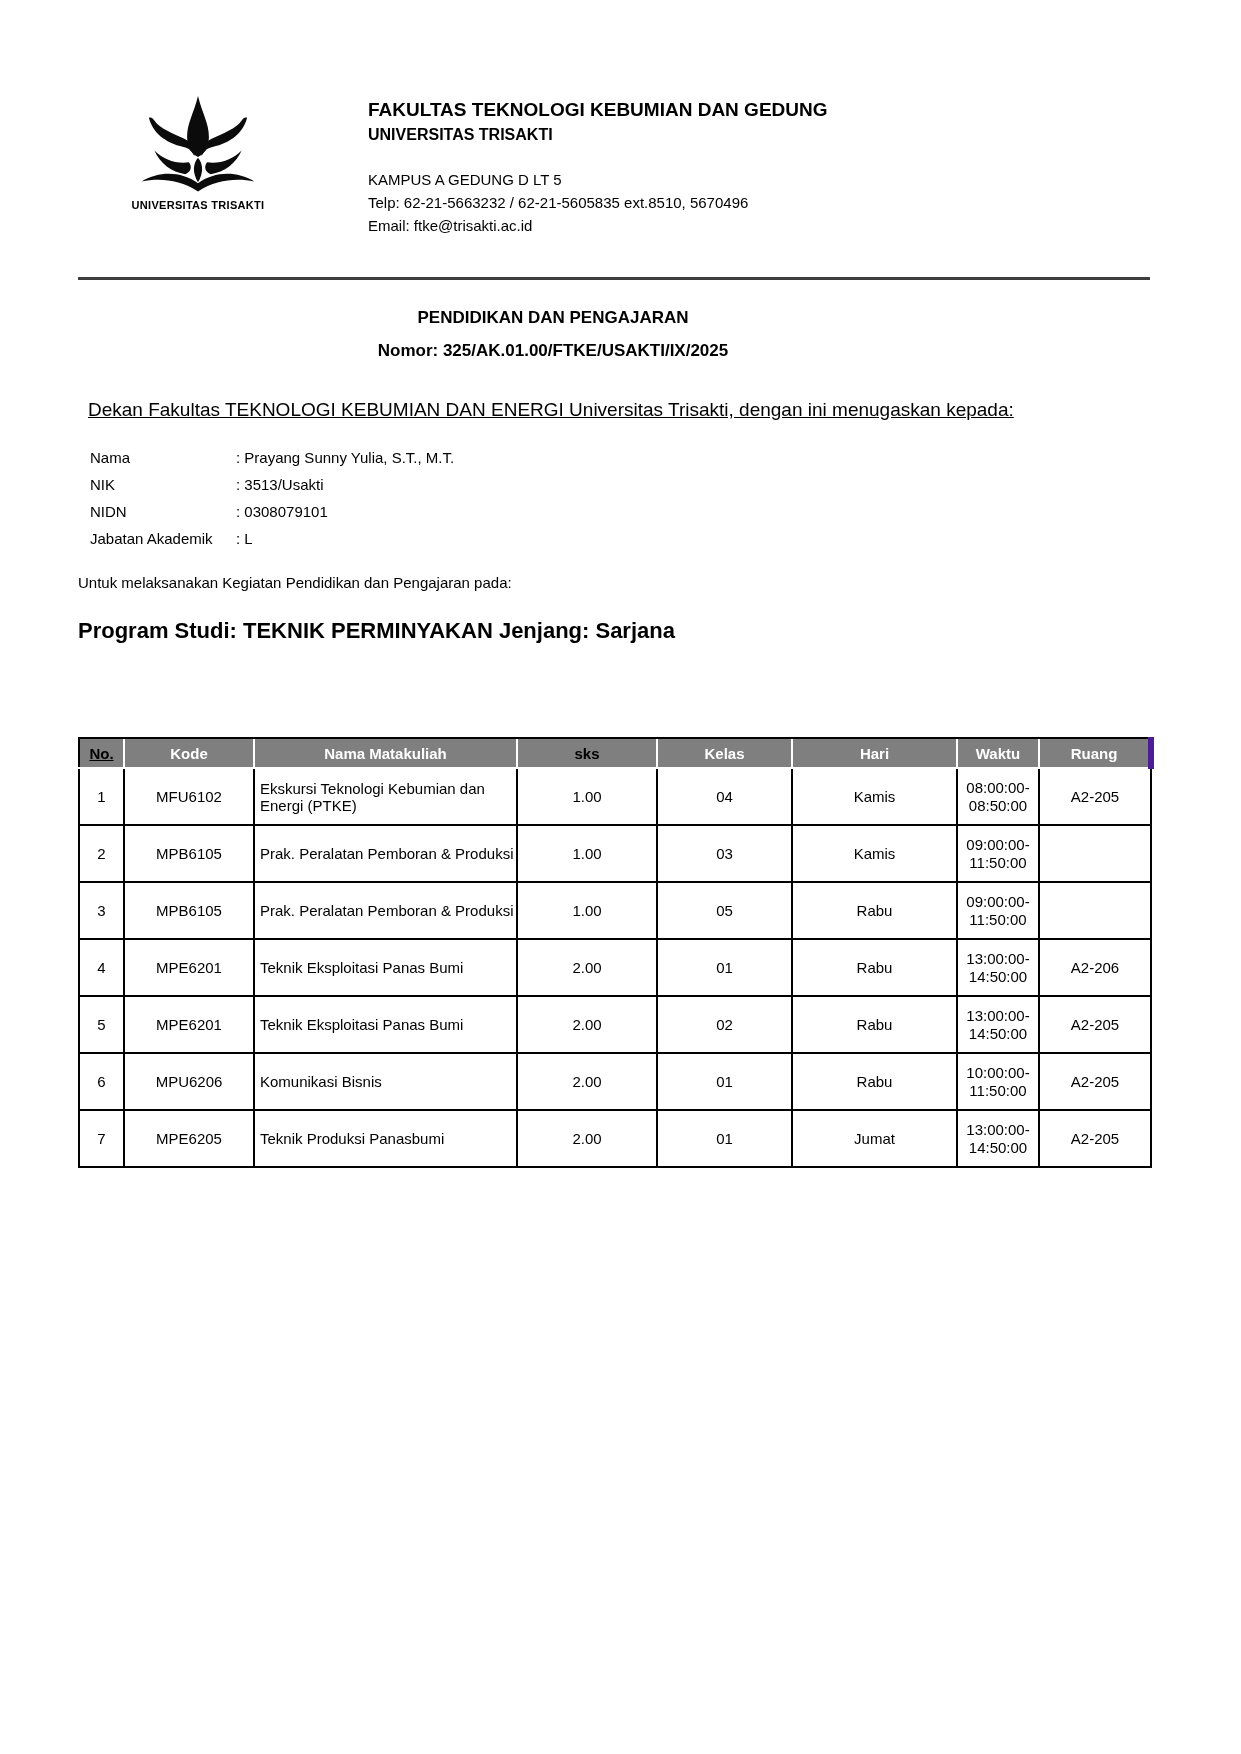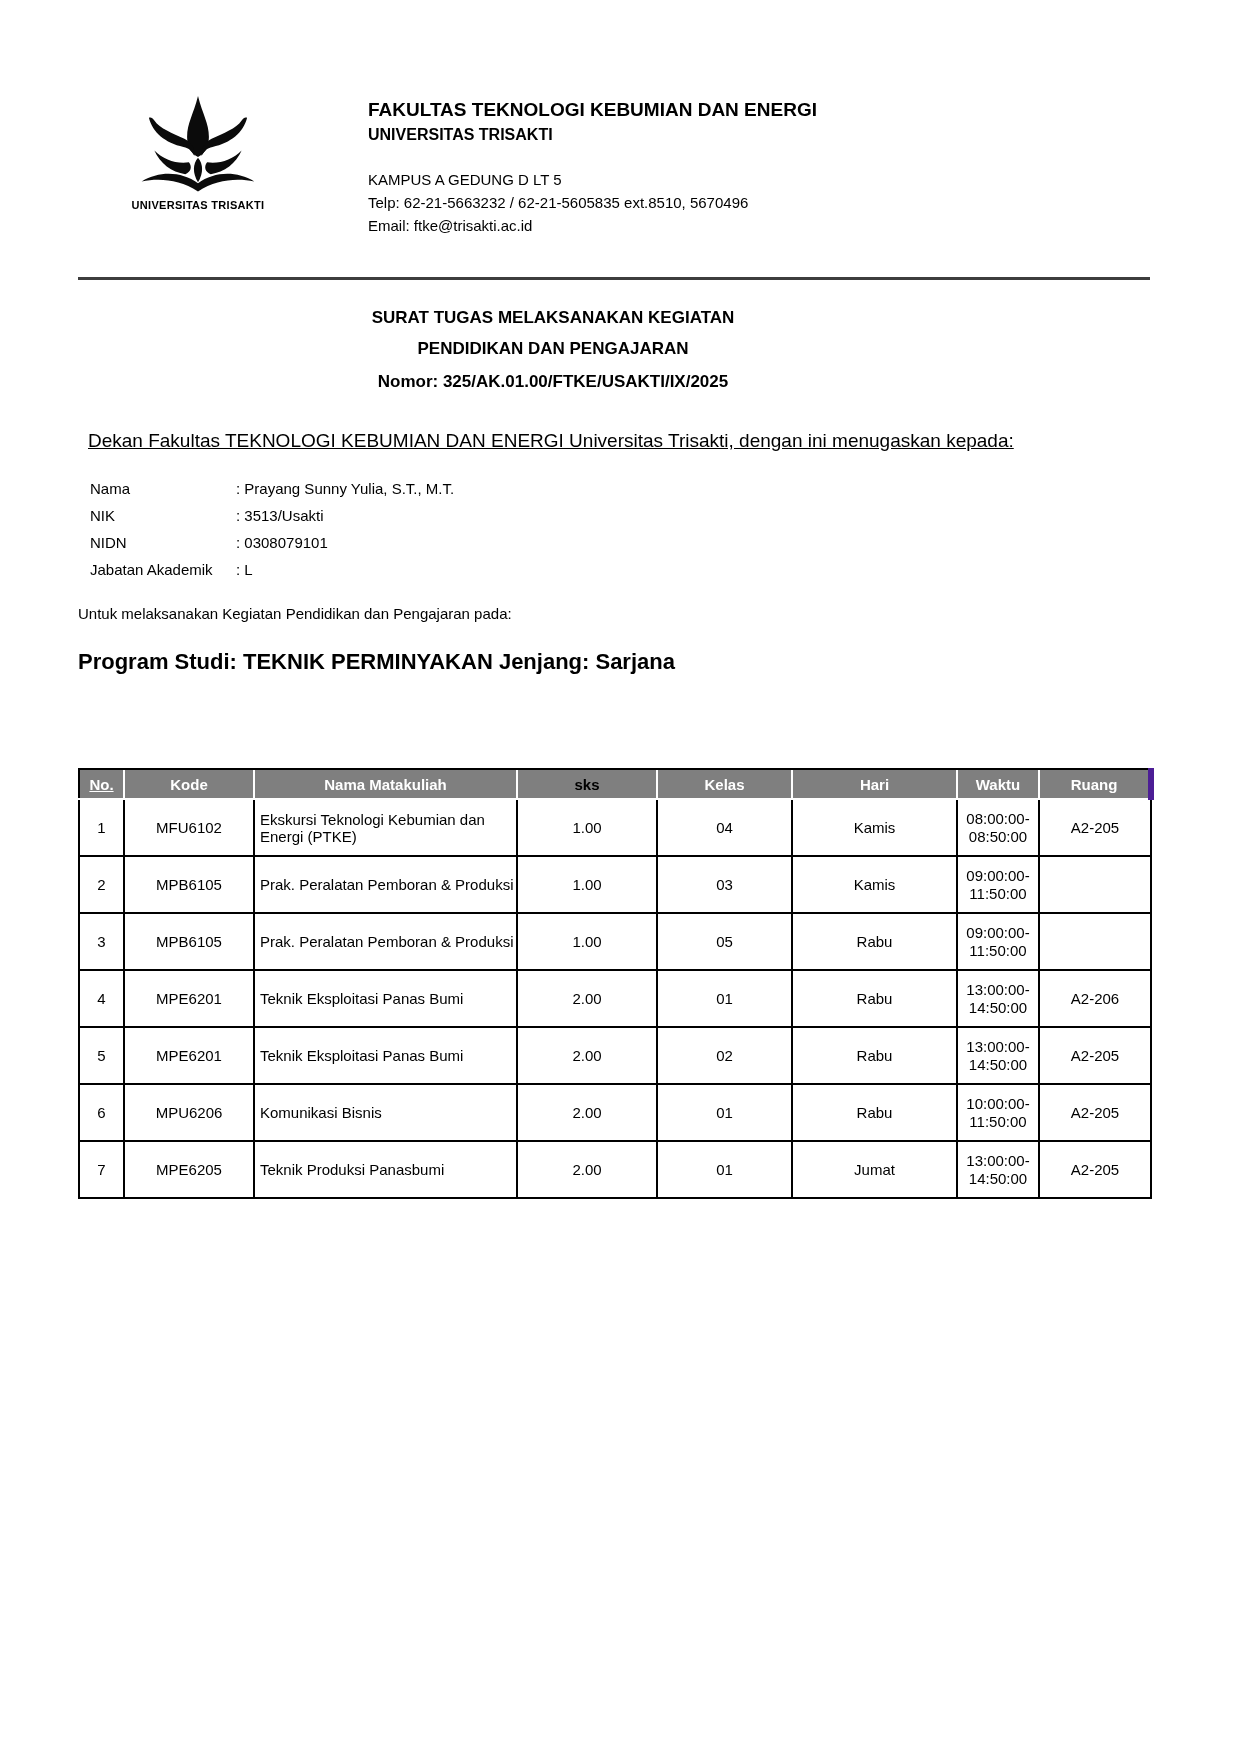--- a/index.html
+++ b/index.html
@@ -58,34 +58,33 @@
           <path d="M124 24 C120 40 106 52 86 56 C80 57 76 61 74 66 C73 58 77 51 85 47 C98 41 112 36 118 27 C120 24 122 23 124 24 Z"></path>
           <path d="M22 60 C32 70 46 75 60 73 C64 78 62 84 56 86 C41 84 28 74 22 60 Z"></path>
           <path d="M118 60 C108 70 94 75 80 73 C76 78 78 84 84 86 C99 84 112 74 118 60 Z"></path>
           <path d="M70 68 C76 75 76 85 70 95 C64 85 64 75 70 68 Z"></path>
           <path d="M8 94 C28 82 52 83 70 96 C88 83 112 82 132 94 C112 90 90 92 70 105 C50 92 28 90 8 94 Z"></path>
         </g>
       </svg>
       <div class="logo-caption">UNIVERSITAS TRISAKTI</div>
     </div>
     <div class="info-col">
-      <div class="faculty">FAKULTAS TEKNOLOGI KEBUMIAN DAN ENERGI</div>
+      <div class="faculty">FAKULTAS TEKNOLOGI KEBUMIAN DAN GEDUNG</div>
       <div class="university">UNIVERSITAS TRISAKTI</div>
       <div class="contact">
         <div>KAMPUS A GEDUNG D LT 5</div>
         <div>Telp: 62-21-5663232 / 62-21-5605835 ext.8510, 5670496</div>
         <div>Email: ftke@trisakti.ac.id</div>
       </div>
     </div>
   </div>
 
   <hr class="rule">
 
   <div class="title-block">
-    <div>SURAT TUGAS MELAKSANAKAN KEGIATAN</div>
     <div>PENDIDIKAN DAN PENGAJARAN</div>
     <div class="title-number">Nomor: 325/AK.01.00/FTKE/USAKTI/IX/2025</div>
   </div>
 
   <p class="intro">Dekan Fakultas TEKNOLOGI KEBUMIAN DAN ENERGI Universitas Trisakti, dengan ini menugaskan kepada:</p>
 
   <div class="fields">
     <div class="field-row">
       <span class="field-label">Nama</span>
       <span class="field-value">: Prayang Sunny Yulia, S.T., M.T.</span>
@@ -114,21 +113,21 @@
         <col style="width: 130px;">
         <col style="width: 263px;">
         <col style="width: 140px;">
         <col style="width: 135px;">
         <col style="width: 165px;">
         <col style="width: 82px;">
         <col style="width: 112px;">
       </colgroup>
     <thead>
         <tr>
-          <th style="color: #ffffff; text-decoration: underline;">No.</th>
+          <th style="color: #000000; text-decoration: underline;">No.</th>
           <th style="color: rgb(255, 255, 255);">Kode</th>
           <th style="color: rgb(255, 255, 255);">Nama Matakuliah</th>
           <th style="color: #000000;">sks</th>
           <th style="color: rgb(255, 255, 255);">Kelas</th>
           <th style="color: rgb(255, 255, 255);">Hari</th>
           <th style="color: rgb(255, 255, 255);">Waktu</th>
           <th style="color: rgb(255, 255, 255);">Ruang</th>
         </tr>
       </thead>
     <tbody>

